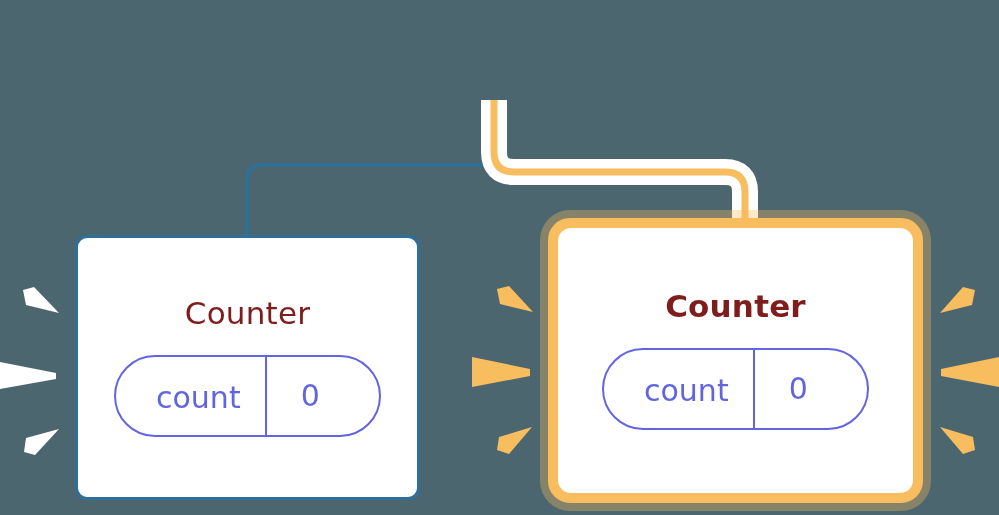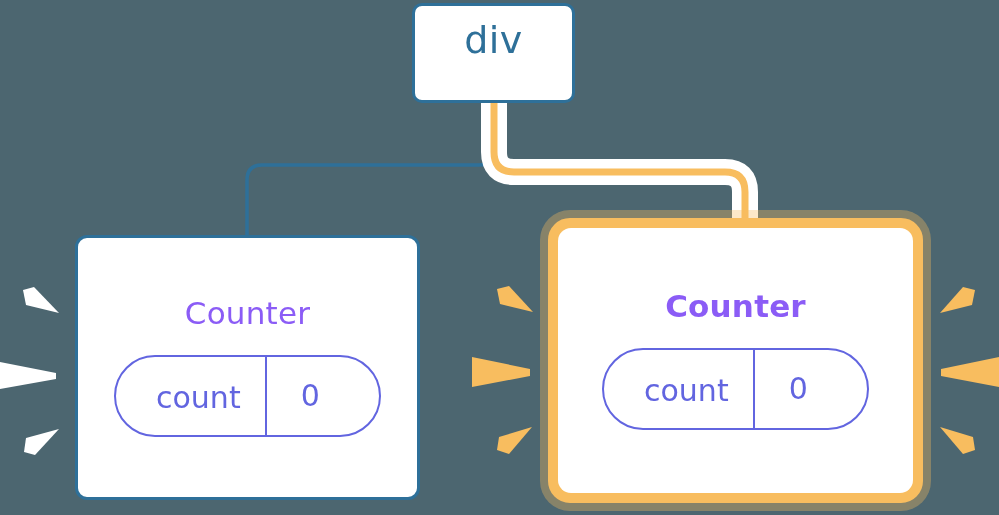--- a/index.html
+++ b/index.html
@@ -89,21 +89,21 @@
     border-radius: 13px;
     width: 100%;
     height: 100%;
     display: flex;
     flex-direction: column;
     align-items: center;
     justify-content: center;
   }
 
   .node-title {
-    color: #8b5cf6;
+    color: #7f1d1d;
     font-size: 31px;
     font-weight: 400;
     line-height: 1;
     margin-bottom: 26px;
     letter-spacing: 0.2px;
   }
   .node-title.bold {
     font-weight: 700;
     font-size: 31px;
   }
@@ -164,23 +164,20 @@
       <polygon points="499,437 532,427 509,454 497,450" fill="#f8bd5f"></polygon>
     </g>
 
     <g>
       <polygon points="975,290 963,287 940,313 972,305" fill="#f8bd5f"></polygon>
       <polygon points="999,357 941,369 941,376 999,387" fill="#f8bd5f"></polygon>
       <polygon points="973,437 940,427 963,454 975,450" fill="#f8bd5f"></polygon>
     </g>
   </svg>
 
-  <div class="node node-div">
-    <div class="node-title">div</div>
-  </div>
 
   <div class="node node-left">
     <div class="node-title">Counter</div>
     <div class="pill pill-left">
       <div class="pill-key">count</div>
       <div class="pill-val">0</div>
     </div>
   </div>
 
   <div class="node node-right">

